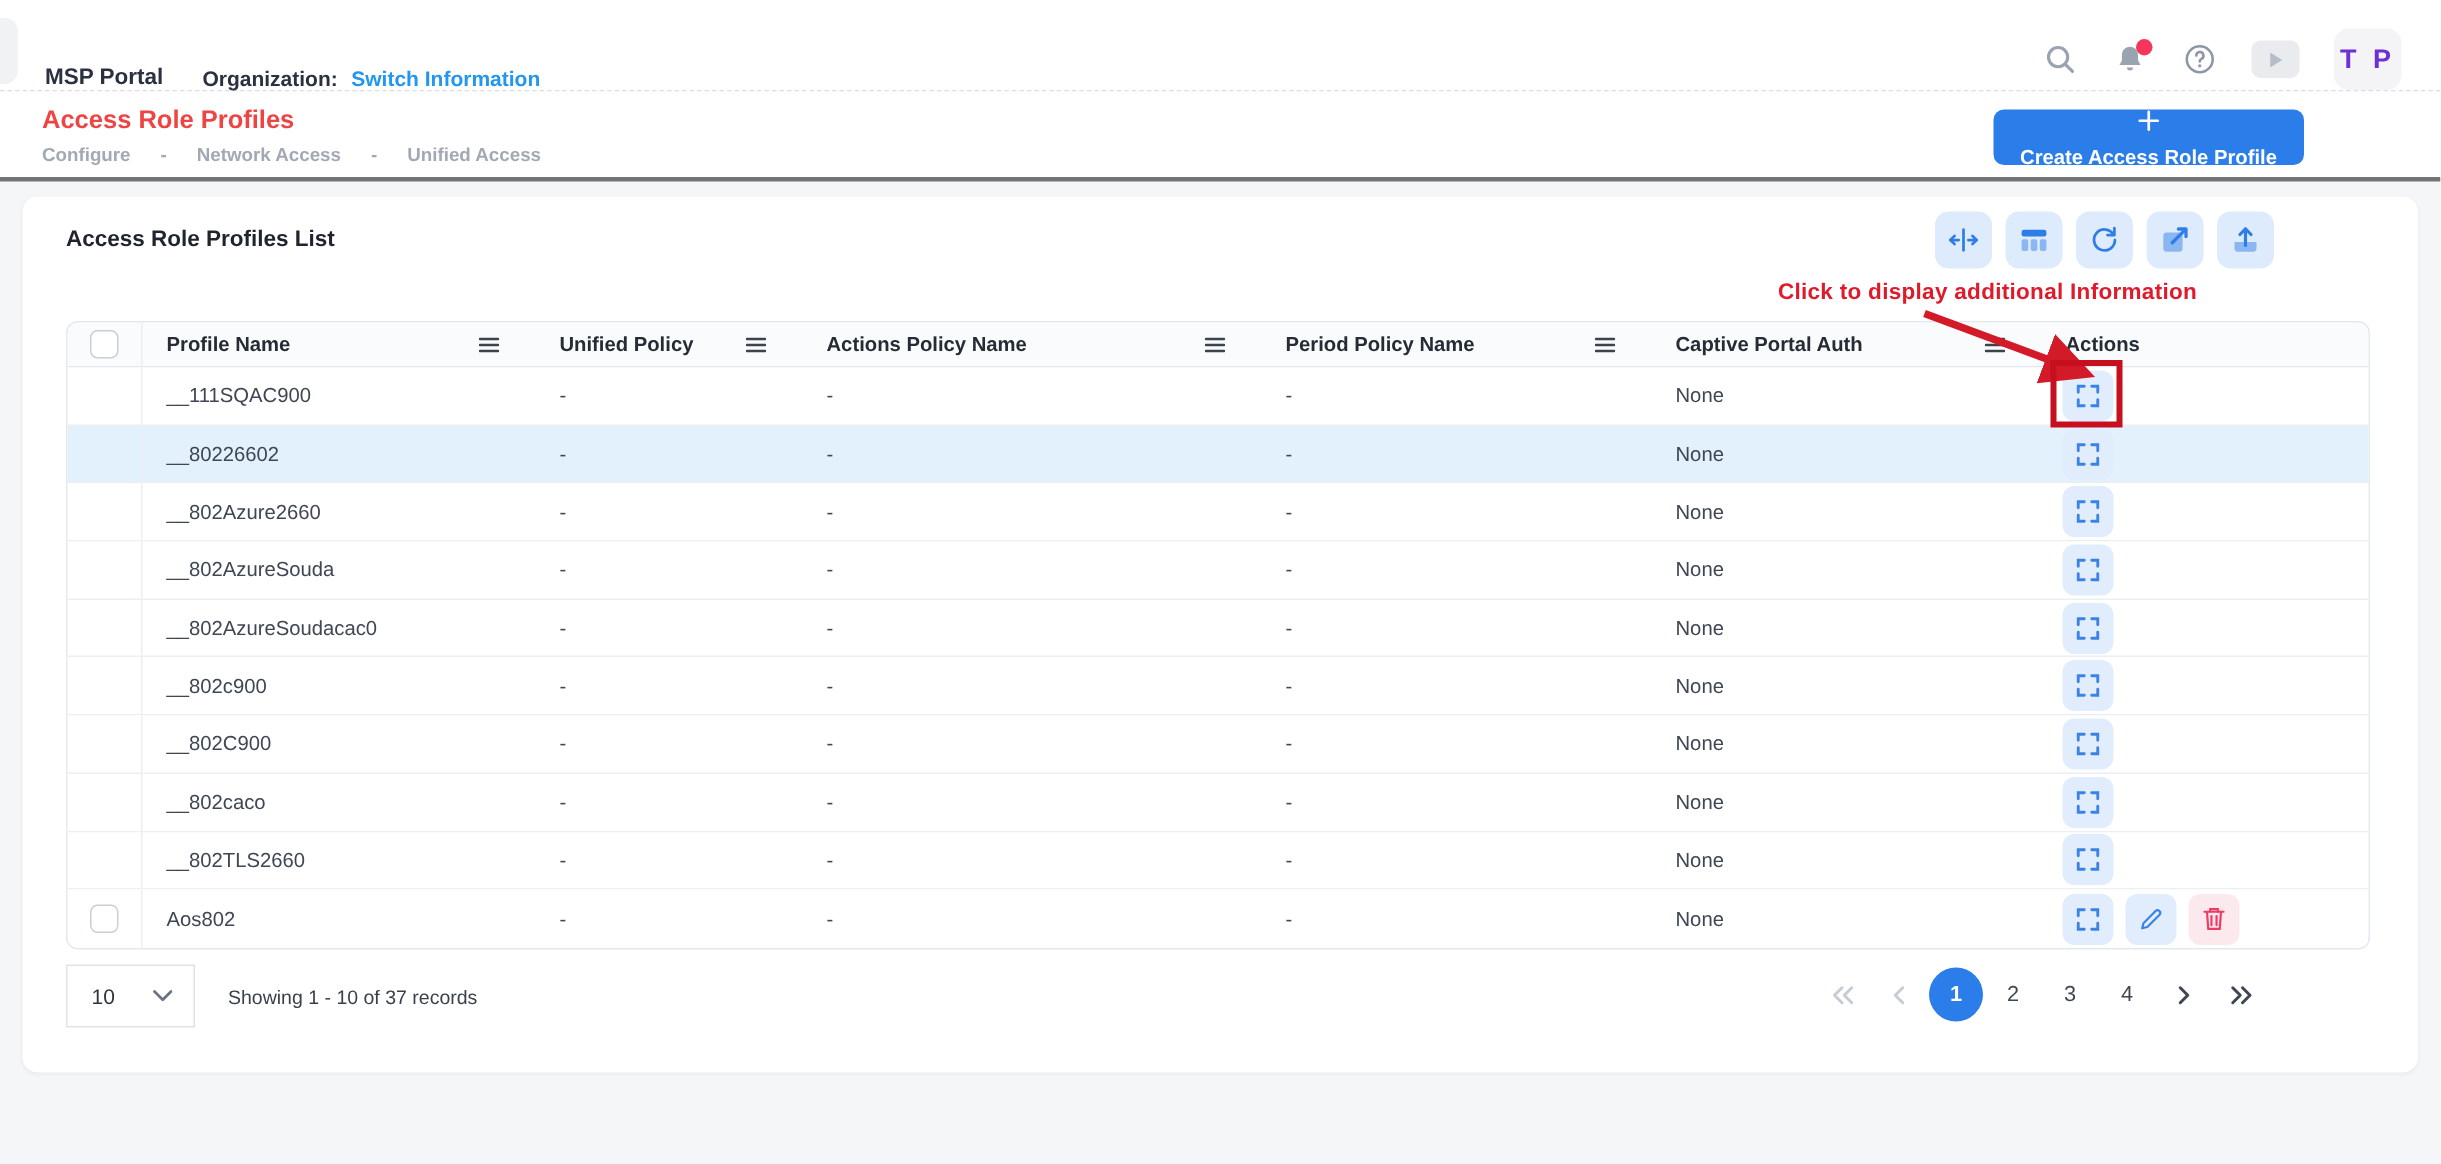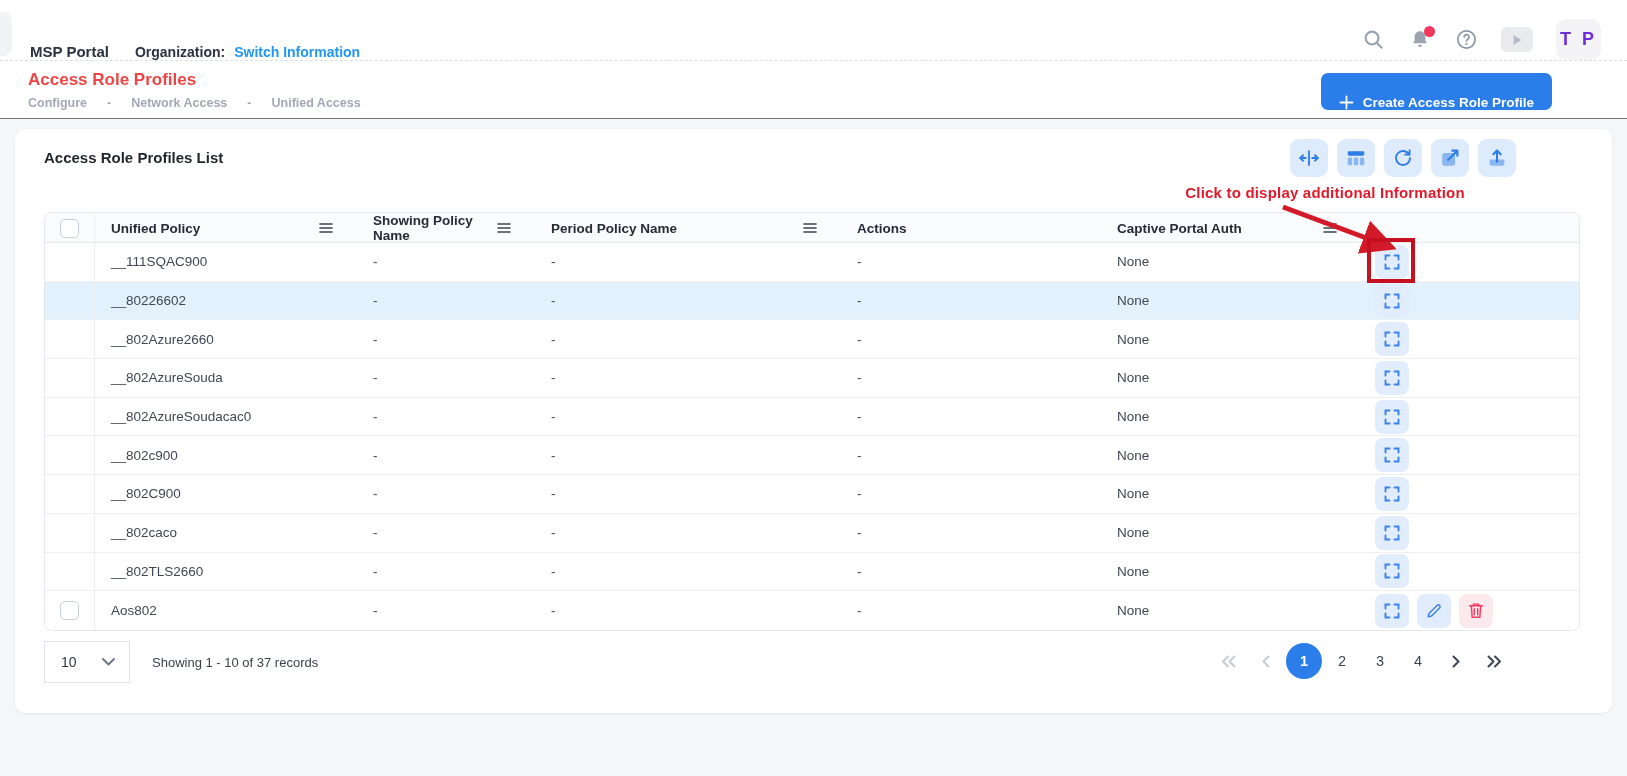--- a/index.html
+++ b/index.html
@@ -36,28 +36,28 @@
     width: 45px; height: 41px; border-radius: 10px; background: #f4f4f6;
     color: #6d30d7; font-size: 18px; font-weight: 700; letter-spacing: 3px;
     display: flex; align-items: center; justify-content: center; cursor: pointer;
   }
 
   
   .pagehead { position: absolute; top: 61px; left: 0; width: 100%; height: 57px; background: #fff; }
   .page-title { position: absolute; left: 28px; top: 9px; font-size: 17px; font-weight: 700; color: #ef4444; }
   .breadcrumb { position: absolute; left: 28px; top: 35px; display: flex; gap: 20px; font-size: 12.5px; font-weight: 600; color: #a2a9b5; }
   .create-btn {
-    position: absolute; right: 75px; top: 12px; height: 37px; padding: 0 18px;
+    position: absolute; right: 91px; top: 12px; height: 37px; padding: 0 18px;
     background: #2b7de9; border: none; border-radius: 7px; cursor: pointer;
-    display: flex; align-items: flex-end; gap: 9px;
-    color: #fff; font-family: "Liberation Sans", sans-serif; font-size: 13.5px; font-weight: 700;
+    display: flex; align-items: center; gap: 9px;
+    color: #fff; font-family: "Liberation Sans", sans-serif; font-size: 13.5px; font-weight: 700; flex-direction: column;
   }
 
   
-  .main { position: absolute; top: 118px; left: 0; right: 0; bottom: 0; background: #f5f6f8; border-top: 1px solid #737373; }
+  .main { position: absolute; top: 118px; left: 0; right: 0; bottom: 0; background: #f5f6f8; border-top: 3px solid #737373; }
   .card {
     position: absolute; left: 15px; top: 10px; width: 1597px; height: 584px;
     background: #fff; border-radius: 10px; box-shadow: 0 1px 3px rgba(16,24,40,.06);
   }
   .card-title { position: absolute; left: 29px; top: 20px; font-size: 15px; font-weight: 700; color: #1f242d; }
 
   .search-box {
     position: absolute; left: 1033px; top: 10px; width: 232px; height: 38px;
     border: 1px solid #dfe3e8; border-radius: 9px; background: #fff;
     display: flex; align-items: center; gap: 9px; padding: 0 12px;
@@ -271,53 +271,61 @@
       <line x1="10" y1="4" x2="112" y2="42" stroke="#d21a28" stroke-width="5" marker-end="url(#arrhead)"></line>
     </svg>
     <div class="annotation-box"></div>
 
     <div class="table">
       <div class="thead">
         <div class="cbx-cell">
             <span class="checkbox"></span>
           </div>
         <div class="th">
+            <span>Profile Name</span>
+            <span class="col-menu">
+              <svg width="14" height="12" viewBox="0 0 14 12">
+                <use href="#sym-menu"></use>
+              </svg>
+            </span>
+          </div>
+        <div class="th">
             <span>Unified Policy</span>
             <span class="col-menu">
               <svg width="14" height="12" viewBox="0 0 14 12">
                 <use href="#sym-menu"></use>
               </svg>
             </span>
           </div>
         <div class="th">
-            <span>Showing Policy Name</span>
+            <span>Actions Policy Name</span>
             <span class="col-menu">
               <svg width="14" height="12" viewBox="0 0 14 12">
                 <use href="#sym-menu"></use>
               </svg>
             </span>
           </div>
         <div class="th">
             <span>Period Policy Name</span>
             <span class="col-menu">
               <svg width="14" height="12" viewBox="0 0 14 12">
                 <use href="#sym-menu"></use>
               </svg>
             </span>
           </div>
-        <div class="th actions-h">
-            <span>Actions</span>
-          </div>
         <div class="th">
             <span>Captive Portal Auth</span>
             <span class="col-menu">
               <svg width="14" height="12" viewBox="0 0 14 12">
                 <use href="#sym-menu"></use>
               </svg>
             </span>
+          </div>
+        <div class="th actions-h">
+            <span>Actions</span>
           </div>
       </div>
 
       <div class="trow">
         <div class="cbx-cell"></div>
         <div class="td">__111SQAC900</div>
         <div class="td">-</div>
         <div class="td">-</div>
         <div class="td">-</div>
         <div class="td">None</div>

